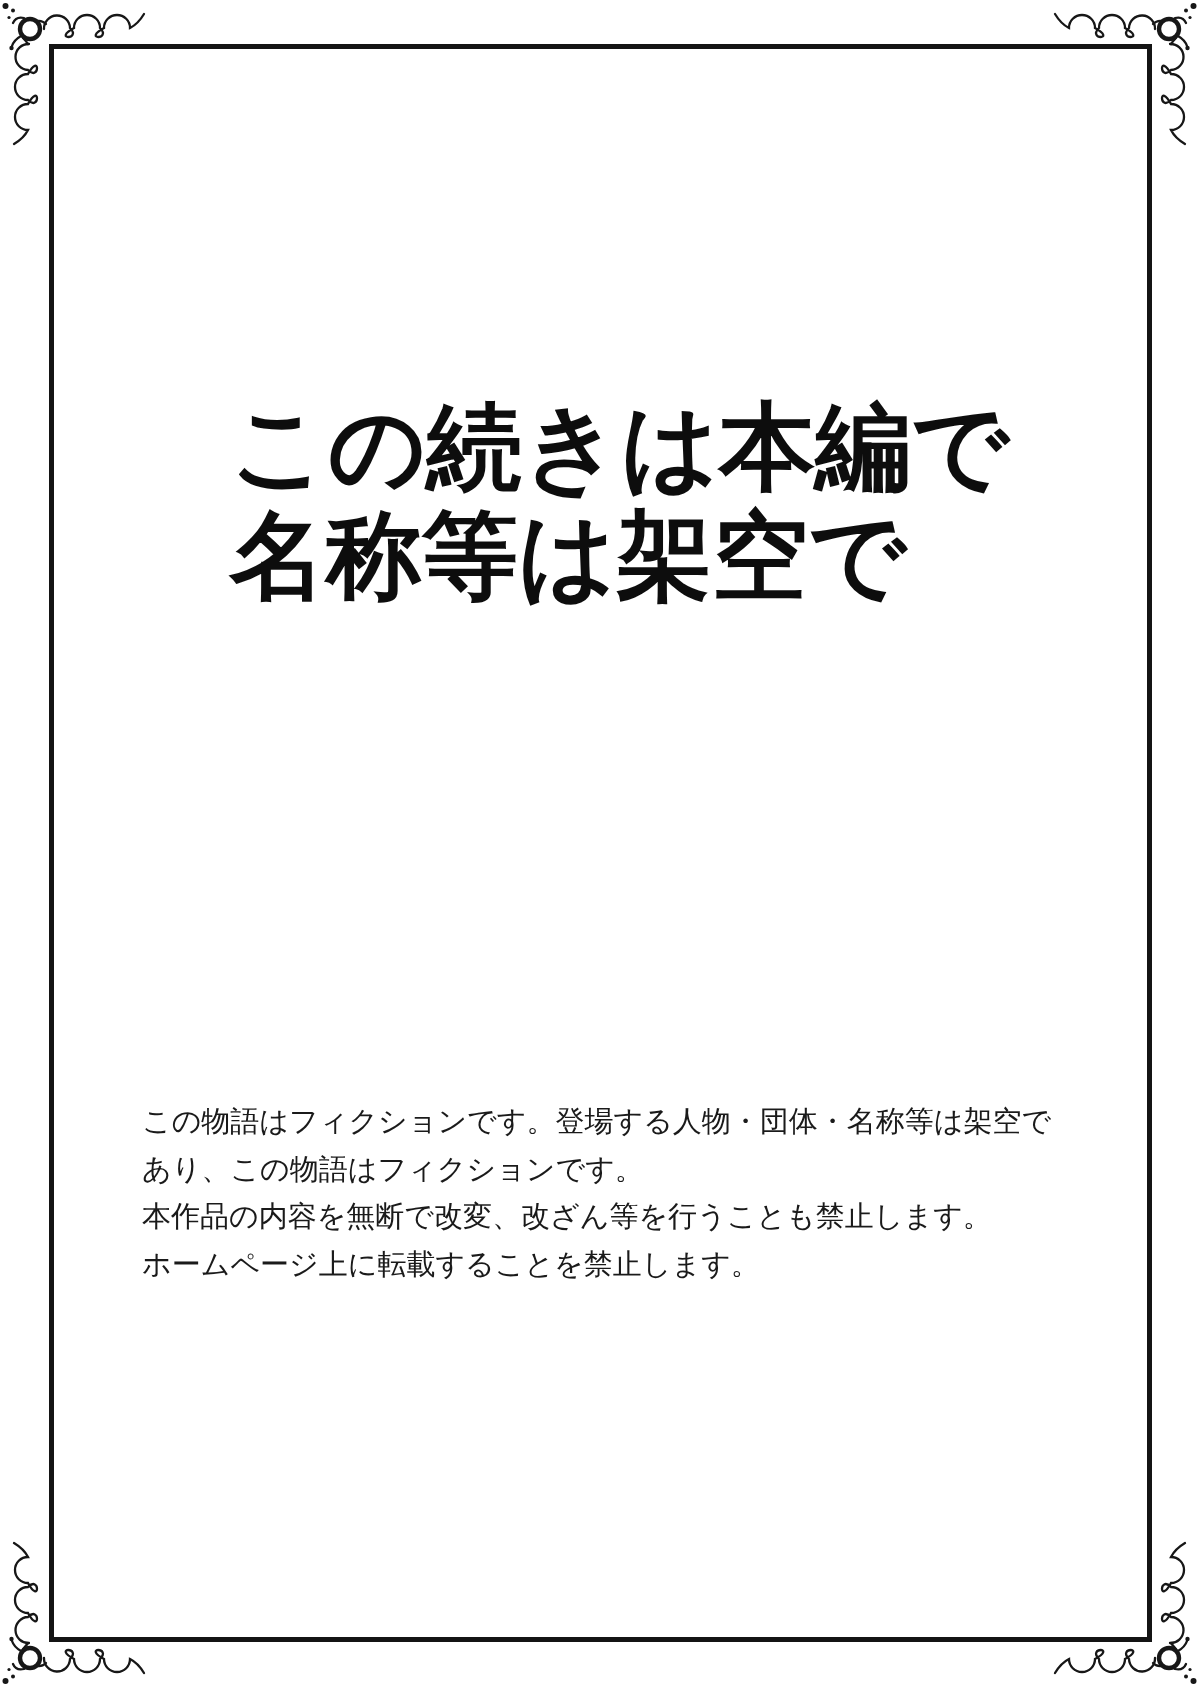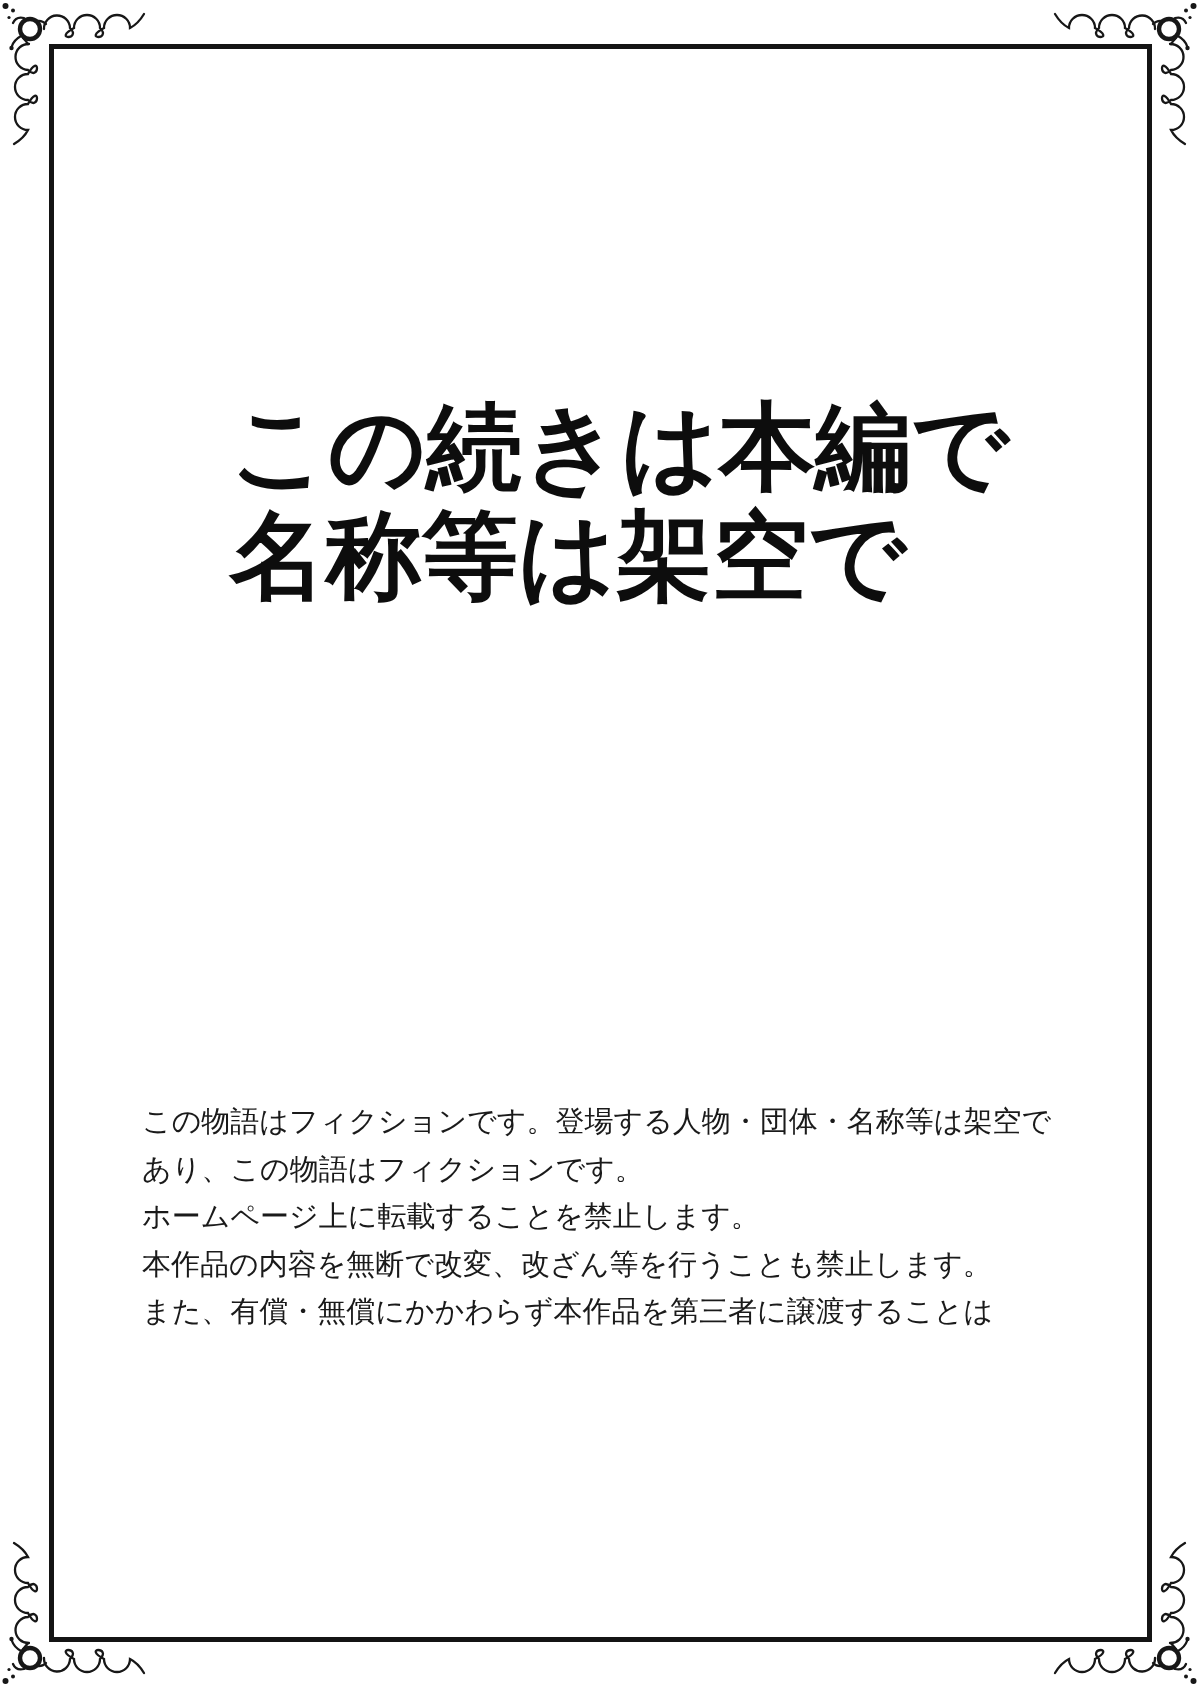--- a/index.html
+++ b/index.html
@@ -138,18 +138,17 @@
   <div class="frame"></div>
 
   <div class="notice">
     <div>この続きは本編で</div>
     <div>名称等は架空で</div>
   </div>
 
   <div class="disclaimer">
     <div>この物語はフィクションです。登場する人物・団体・名称等は架空で</div>
     <div>あり、この物語はフィクションです。</div>
+    <div>本作品の内容を無断で改変、改ざん等を行うことも禁止します。</div>
     <div>ホームページ上に転載することを禁止します。</div>
-    <div>本作品の内容を無断で改変、改ざん等を行うことも禁止します。</div>
-    <div>また、有償・無償にかかわらず本作品を第三者に譲渡することは</div>
   </div>
 
 </div>
 
 </body></html>

